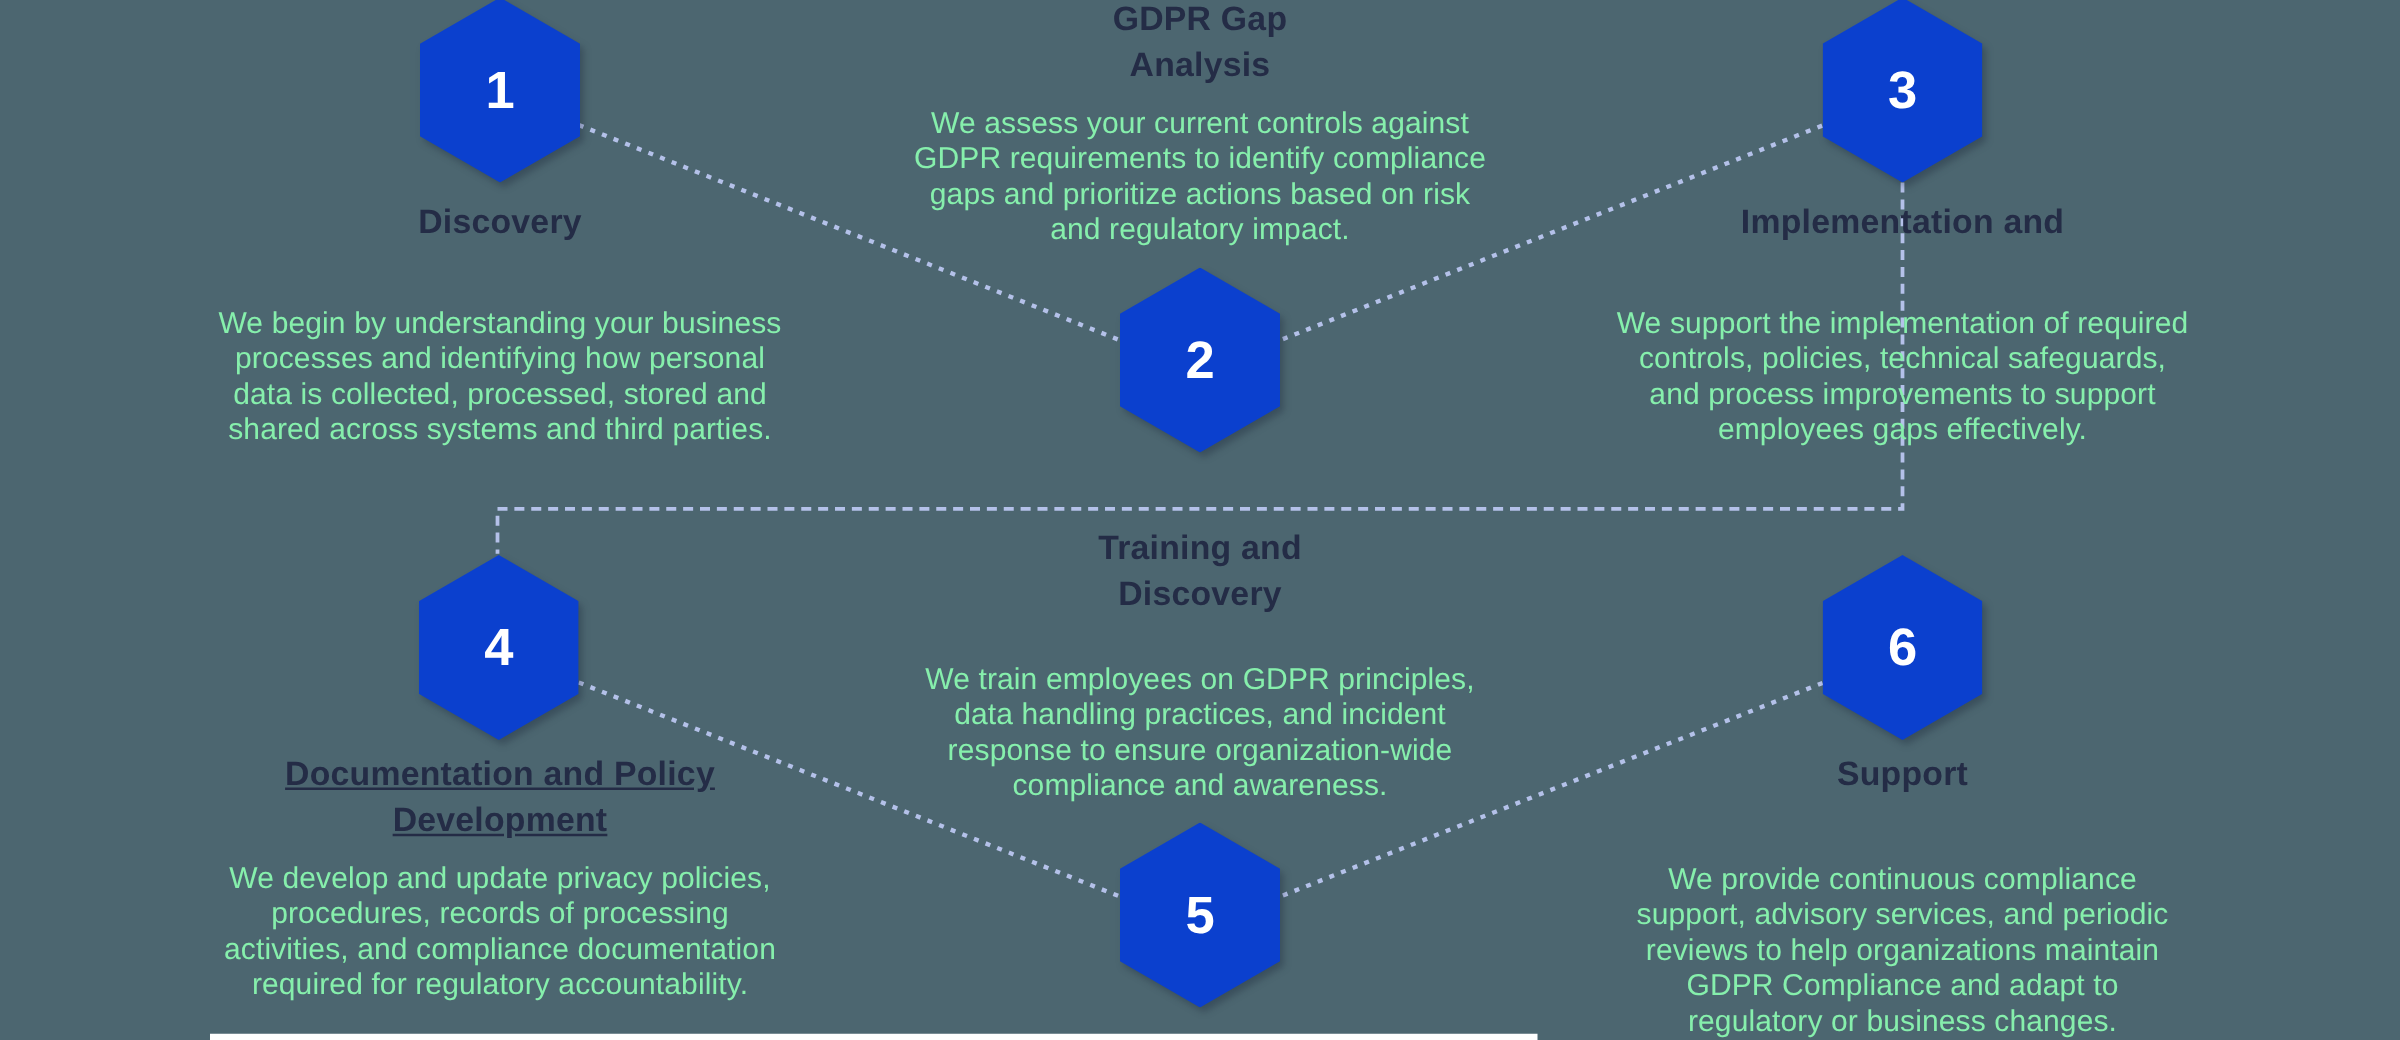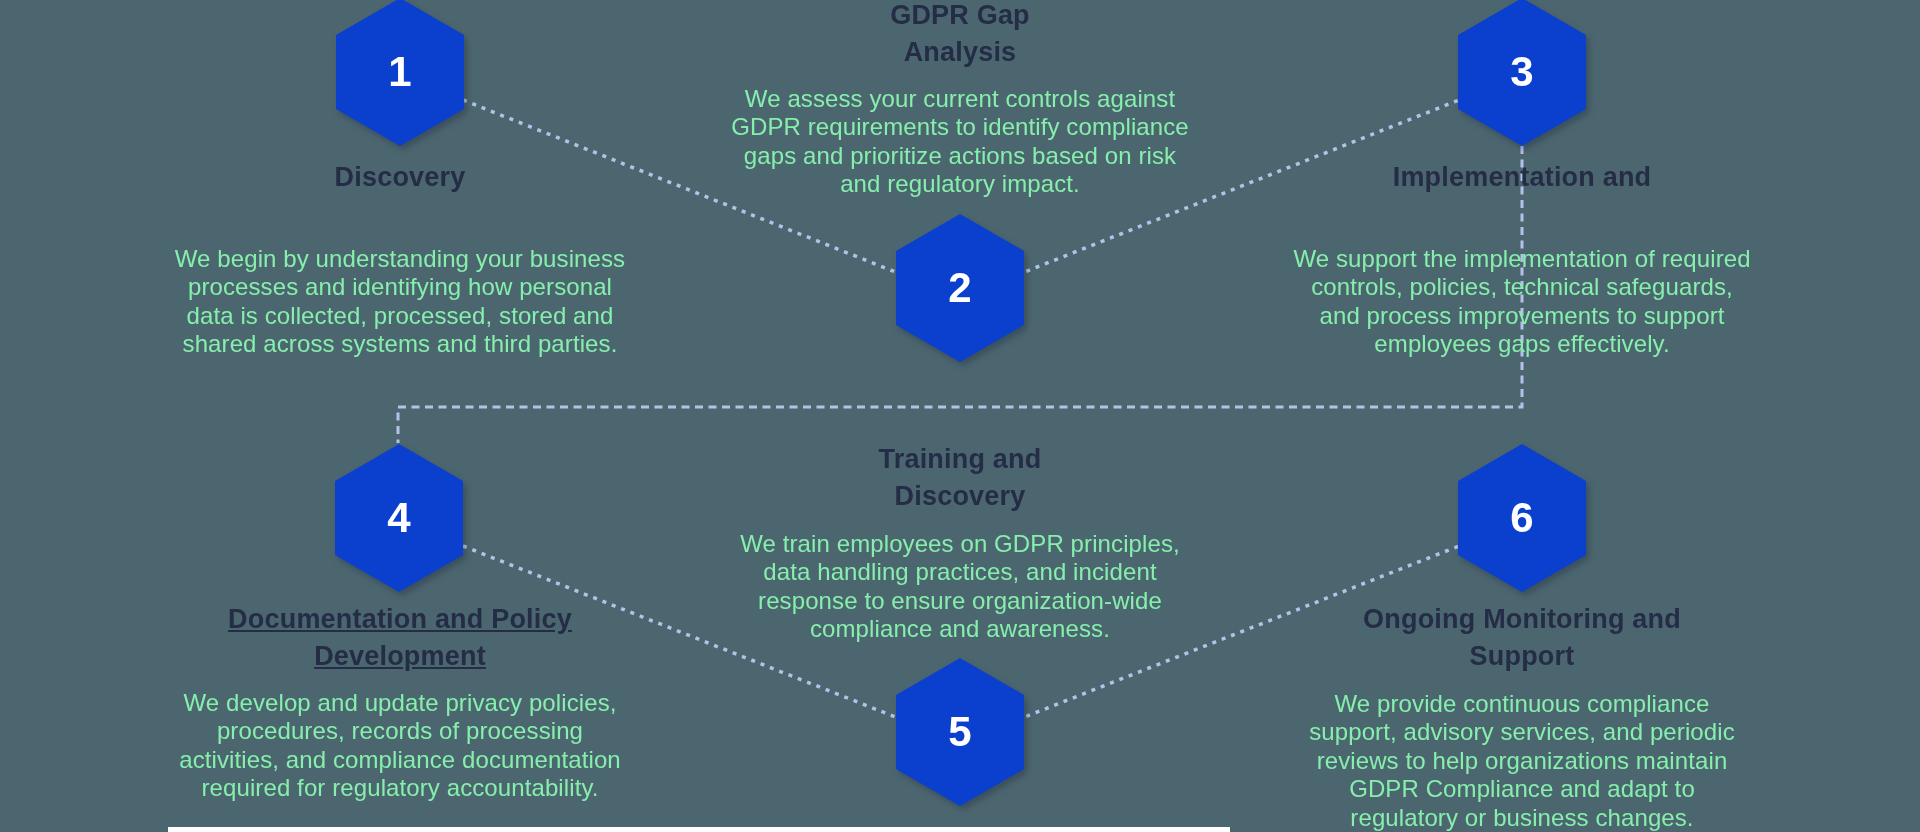--- a/index.html
+++ b/index.html
@@ -42,21 +42,21 @@
   #hex2{left:896px;top:214px;}
   #hex3{left:1458px;top:-2px;}
   #hex4{left:335px;top:444px;}
   #hex5{left:896px;top:658px;}
   #hex6{left:1458px;top:444px;}
   
   #title1{top:159px;} #desc1{top:245px;}
   #title2{top:-3px;}  #desc2{top:85px;}
   #title3{top:159px;} #desc3{top:245px;}
   #title4{top:601px;text-decoration:underline;} #desc4{top:689px;}
-  #title5{top:441px;text-align:center;} #desc5{top:530px;}
+  #title5{top:420px;text-align:center;} #desc5{top:530px;}
   #title6{top:601px;} #desc6{top:690px;}
   .bottom-strip{
     position:absolute;left:168px;bottom:0;width:1062px;height:5px;
     background:#ffffff;
   }
 </style>
 </head>
 <body>
 
 <div id="canvas">
@@ -146,21 +146,20 @@
       <div>response to ensure organization-wide</div>
       <div>compliance and awareness.</div>
     </div>
 
   <div class="hexwrap" id="hex6">
     <div class="hexagon">
       <span class="num">6</span>
     </div>
   </div>
   <div class="title col3" id="title6">
-      <div>Ongoing Monitoring and</div>
       <div>Support</div>
     </div>
   <div class="desc col3" id="desc6">
       <div>We provide continuous compliance</div>
       <div>support, advisory services, and periodic</div>
       <div>reviews to help organizations maintain</div>
       <div>GDPR Compliance and adapt to</div>
       <div>regulatory or business changes.</div>
     </div>
 

